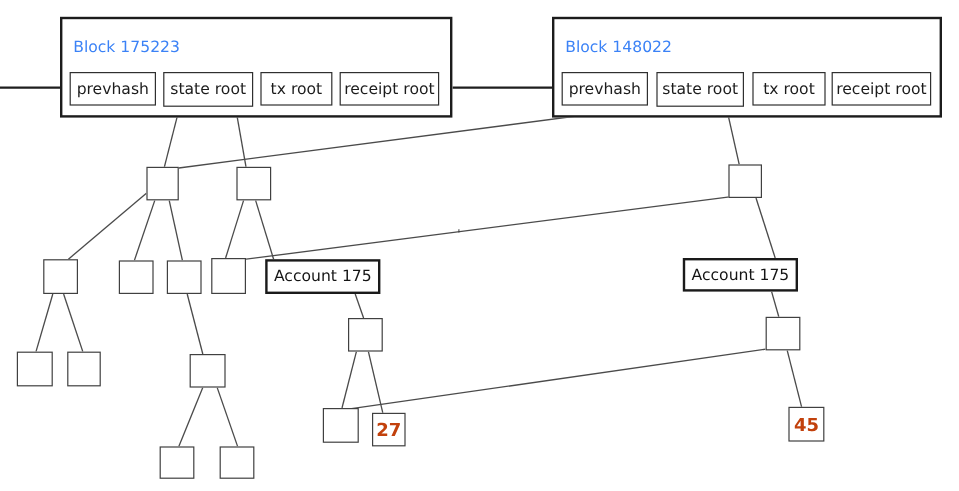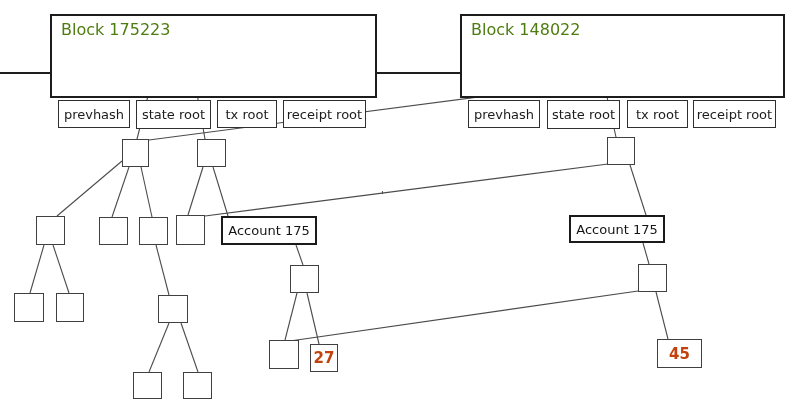--- a/index.html
+++ b/index.html
@@ -14,28 +14,28 @@
   .tree-edge{stroke:#4b4b4b;stroke-width:1.1;}
   .chain-edge{stroke:#1e1e1e;stroke-width:1.8;}
 
   .block{
     position:absolute;top:14px;height:84px;background:#ffffff;
     border:2px solid #1c1c1c;z-index:2;box-sizing:border-box;
   }
   #b1{left:50px;width:327px;}
   #b2{left:460px;width:325px;}
   .block-title{
-    position:absolute;left:9px;top:4px;font-size:16px;color:#4d7c0f;
+    position:absolute;left:9px;top:16px;font-size:13px;color:#3b82f6;
     white-space:nowrap;letter-spacing:0px;
   }
   .chip{
     position:absolute;top:44px;height:26px;box-sizing:content-box;
     border:1.4px solid #2f2f2f;background:#fff;
     display:flex;align-items:center;justify-content:center;
-    font-size:13px;color:#1c1c1c;white-space:nowrap;margin-top:40px;
+    font-size:13px;color:#1c1c1c;white-space:nowrap;
   }
   #b1 .c1{left:6px;width:70px}
   #b1 .c2{left:84px;width:73px;height:27px}
   #b1 .c3{left:165px;width:58px}
   #b1 .c4{left:231px;width:81px}
   #b2 .c1{left:6px;width:70px}
   #b2 .c2{left:85px;width:71px;height:27px}
   #b2 .c3{left:165px;width:59px}
   #b2 .c4{left:231px;width:81px}
 
@@ -107,15 +107,15 @@
     <div class="tnode" style="left: 14px; top: 293px; width: 30px; height: 29px;"></div>
     <div class="tnode" style="left: 56px; top: 293px; width: 28px; height: 29px;"></div>
     <div class="tnode" style="left: 158px; top: 295px; width: 30px; height: 28px;"></div>
     <div class="tnode" style="left: 269px; top: 340px; width: 30px; height: 29px;"></div>
     <div class="tnode value" style="left: 310px; top: 344px; width: 28px; height: 28px;">27</div>
     <div class="tnode" style="left: 133px; top: 372px; width: 29px; height: 27px;"></div>
     <div class="tnode" style="left: 183px; top: 372px; width: 29px; height: 27px;"></div>
     <div class="tnode" style="left: 607px; top: 137px; width: 28px; height: 28px;"></div>
     <div class="tnode strong" style="left: 569px; top: 215px; width: 96px; height: 28px;">Account 175</div>
     <div class="tnode" style="left: 638px; top: 264px; width: 29px; height: 28px;"></div>
-    <div class="tnode value" style="left: 657px; top: 339px; width: 45px; height: 29px;">45</div>
+    <div class="tnode value" style="left: 657px; top: 339px; width: 30px; height: 29px;">45</div>
     <span class="stray" style="left: 381px; top: 191px;">'</span>
   </div>
 
 </body></html>

